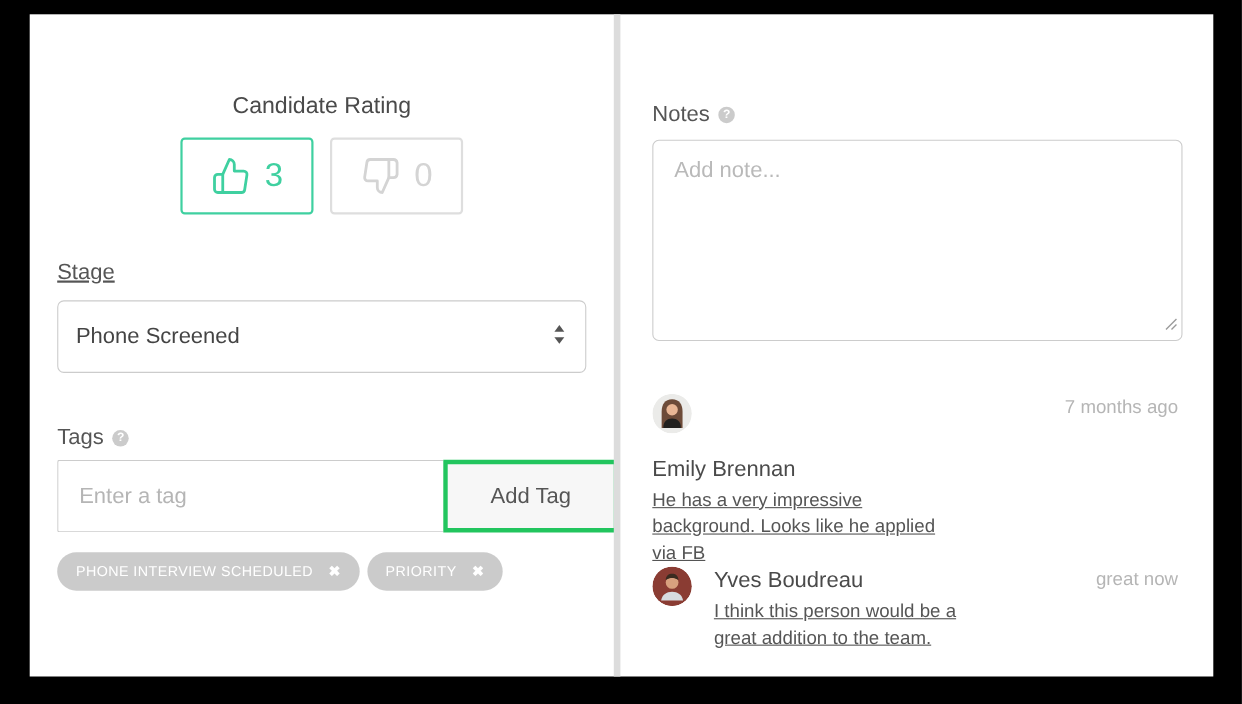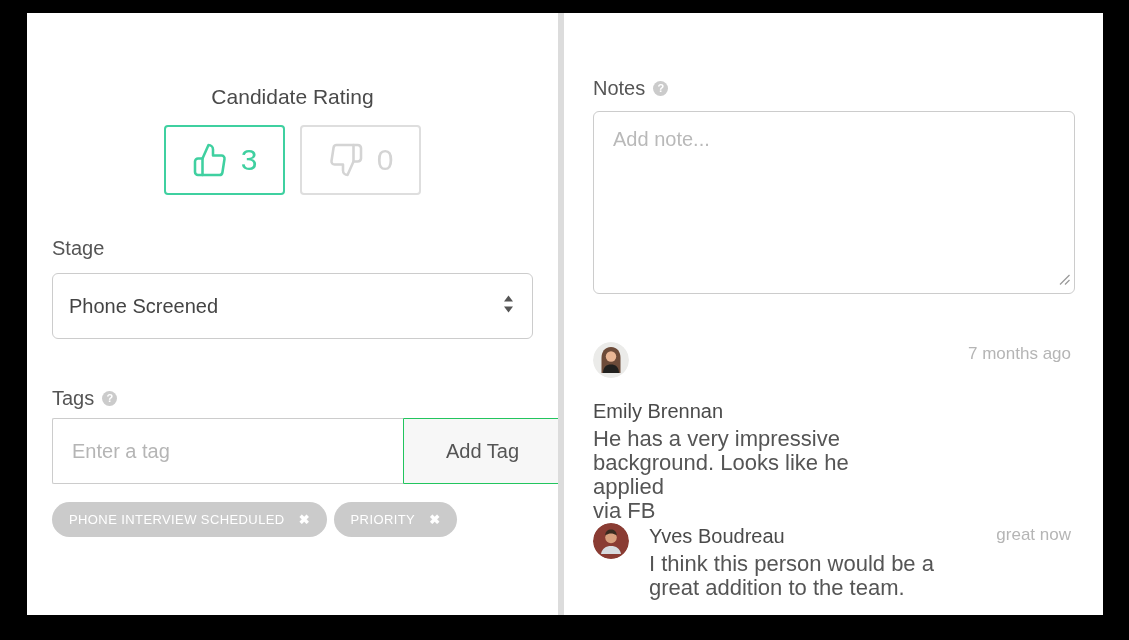--- a/index.html
+++ b/index.html
@@ -20,21 +20,21 @@
   .panel-left {
     width: 531px;
     padding: 12px 25px;
   }
   .divider {
     width: 8px;
     background: #dcdcdc;
   }
   .panel-right {
     flex: 1;
-    padding: 0 28px 0 29px;
+    padding: 16px 28px 0 29px;
     position: relative;
   }
 
   
   .candidate-rating-title {
     margin-top: 60px;
     text-align: center;
     font-size: 21px;
     font-weight: 400;
     color: #4a4a4a;
@@ -66,21 +66,21 @@
   .rate-count { font-size: 30px; line-height: 1; }
   .rate-btn svg { display: block; }
 
   .field-label {
     font-size: 20px;
     color: #555555;
     display: flex;
     align-items: center;
     gap: 8px;
   }
-  .stage-label { margin-top: 42px; }
+  .stage-label { margin-top: 42px; text-decoration: underline; }
   .stage-select {
     margin-top: 13px;
     width: 481px; height: 66px;
     border: 1px solid #cccccc;
     border-radius: 6px;
     background: #ffffff;
     display: flex;
     align-items: center;
     justify-content: space-between;
     padding: 0 16px;
@@ -119,21 +119,21 @@
     font-size: 20px;
     color: #444;
     padding: 0 19px;
     font-family: "Liberation Sans", sans-serif;
     outline: none;
   }
   .tag-input::placeholder { color: #b5b5b5; }
   .add-tag-btn {
     width: 159px;
     background: #f7f7f7;
-    border: 1px solid #22c55e;
+    border: 4px solid #22c55e;
     border-radius: 0 2px 2px 0;
     font-size: 20px;
     color: #555555;
     font-family: "Liberation Sans", sans-serif;
     cursor: pointer;
   }
   .pills-row {
     margin-top: 18px;
     display: flex;
     gap: 7px;
@@ -198,25 +198,26 @@
     overflow: hidden;
     flex: none;
   }
   .note-author {
     font-size: 20px;
     color: #4a4a4a;
     line-height: 26px;
   }
   .note-text {
     margin-top: 3px;
-    font-size: 22px;
+    font-size: 17px;
     color: #555555;
     line-height: 24px;
     white-space: pre-line;
     max-width: 300px;
+    text-decoration: underline;
   }
   .note-time {
     position: absolute;
     right: 4px; top: 2px;
     font-size: 17px;
     color: #b5b5b5;
   }
 </style>
 </head>
 <body>

